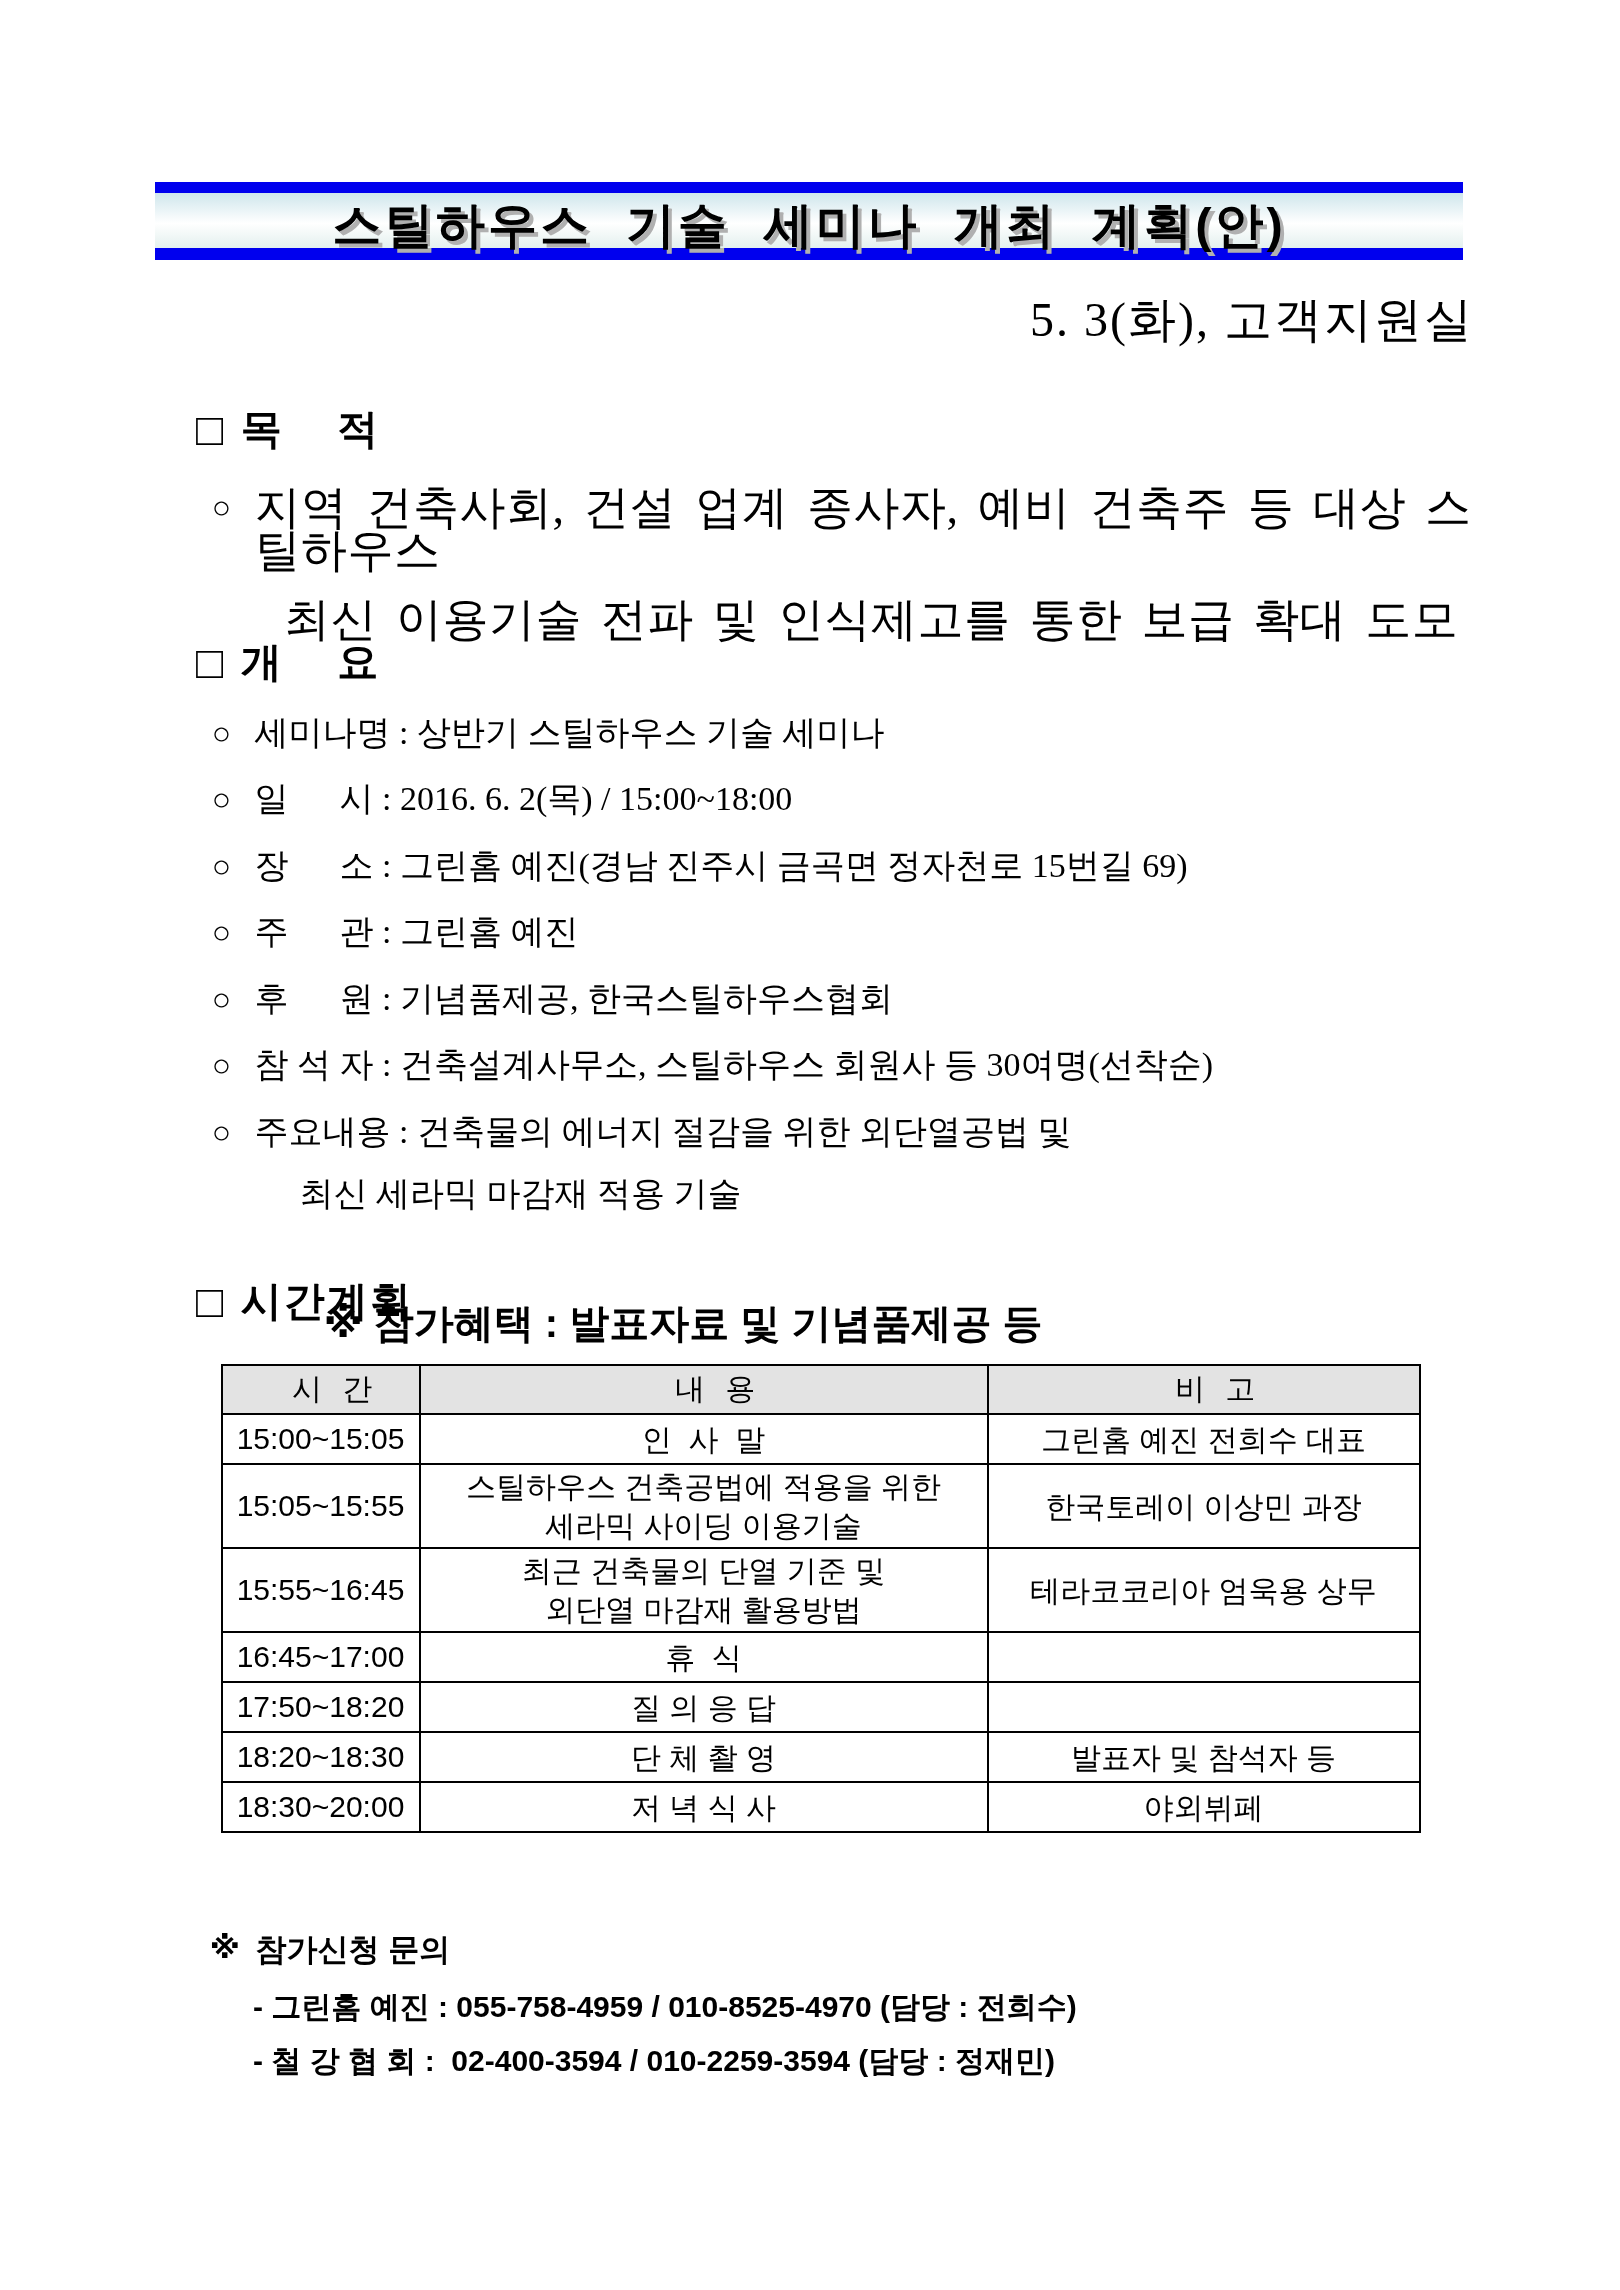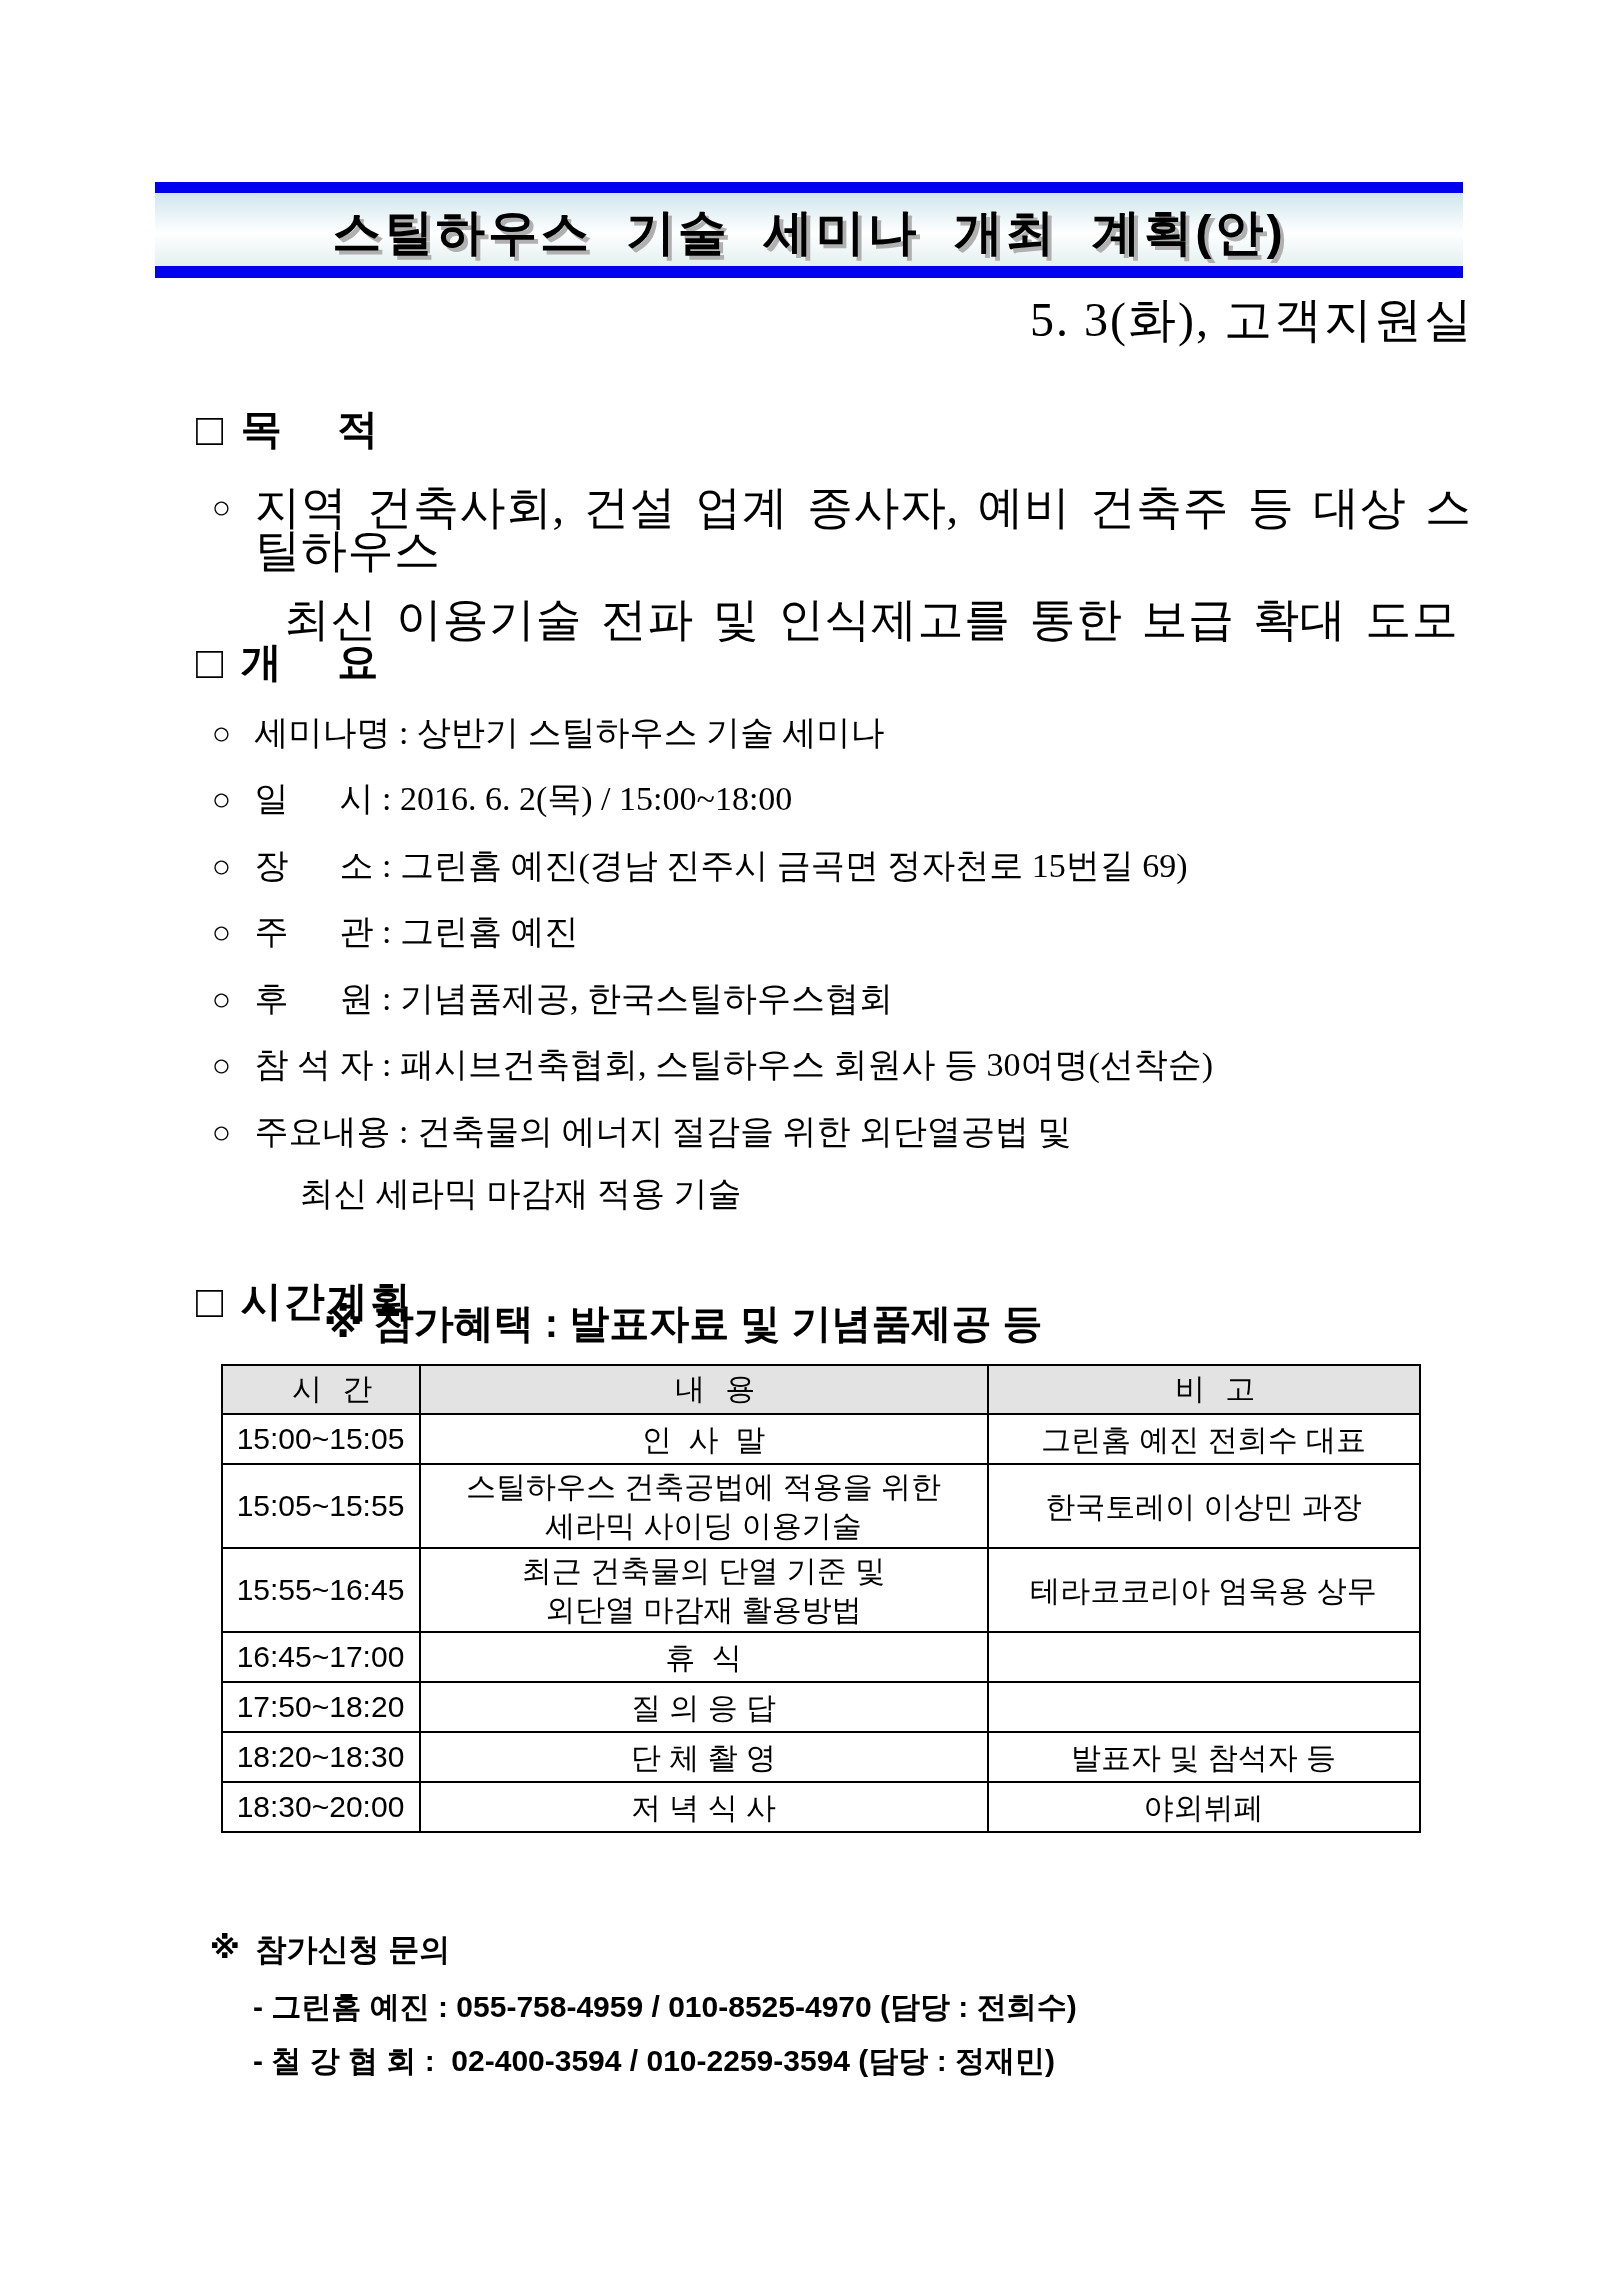--- a/index.html
+++ b/index.html
@@ -10,26 +10,26 @@
     font-family:"Liberation Serif","DejaVu Serif",serif;
     color:#000;
     overflow:hidden;
   }
 
   
   .banner { position:absolute; left:155px; top:182px; width:1308px; }
   .banner-bar { height:11.8px; background:var(--banner-bar,#0000ee); }
   .banner-bar.top { height:10.8px; }
   .banner-body {
-    height:73px;
+    height:55px;
     background:linear-gradient(180deg,
       var(--banner-grad-top,#cfe6ec) 0%,
       var(--banner-grad-mid,#ffffff) 55%,
       var(--banner-grad-bottom,#e3f0ee) 100%);
-    display:flex; align-items:flex-end; justify-content:center;
+    display:flex; align-items:flex-start; justify-content:center;
   }
   .banner-title {
     font-family:"Liberation Sans","DejaVu Sans",sans-serif;
     font-weight:bold; font-size:49px; letter-spacing:2.9px; word-spacing:17.6px;
     white-space:pre; text-shadow:3.9px 3.9px 0 #b0b0b0;
   }
 
   
   .date-line {
     position:absolute; top:288px; right:146px;
@@ -152,21 +152,21 @@
         </div>
         <div class="ov-item">
           <span class="bullet-glyph">○</span>
           <div class="ov-body">
             <div><span class="ov-label">후      원</span><span class="ov-sep"> : </span><span class="ov-value">기념품제공, 한국스틸하우스협회</span></div>
           </div>
         </div>
         <div class="ov-item">
           <span class="bullet-glyph">○</span>
           <div class="ov-body">
-            <div><span class="ov-label">참 석 자</span><span class="ov-sep"> : </span><span class="ov-value">패시브건축협회, 스틸하우스 회원사 등 30여명(선착순)</span></div>
+            <div><span class="ov-label">참 석 자</span><span class="ov-sep"> : </span><span class="ov-value">건축설계사무소, 스틸하우스 회원사 등 30여명(선착순)</span></div>
           </div>
         </div>
         <div class="ov-item">
           <span class="bullet-glyph">○</span>
           <div class="ov-body">
             <div><span class="ov-label">주요내용</span><span class="ov-sep"> : </span><span class="ov-value">건축물의 에너지 절감을 위한 외단열공법 및</span></div>
             <div class="ov-value2">최신 세라믹 마감재 적용 기술</div>
           </div>
         </div>
       </div>

